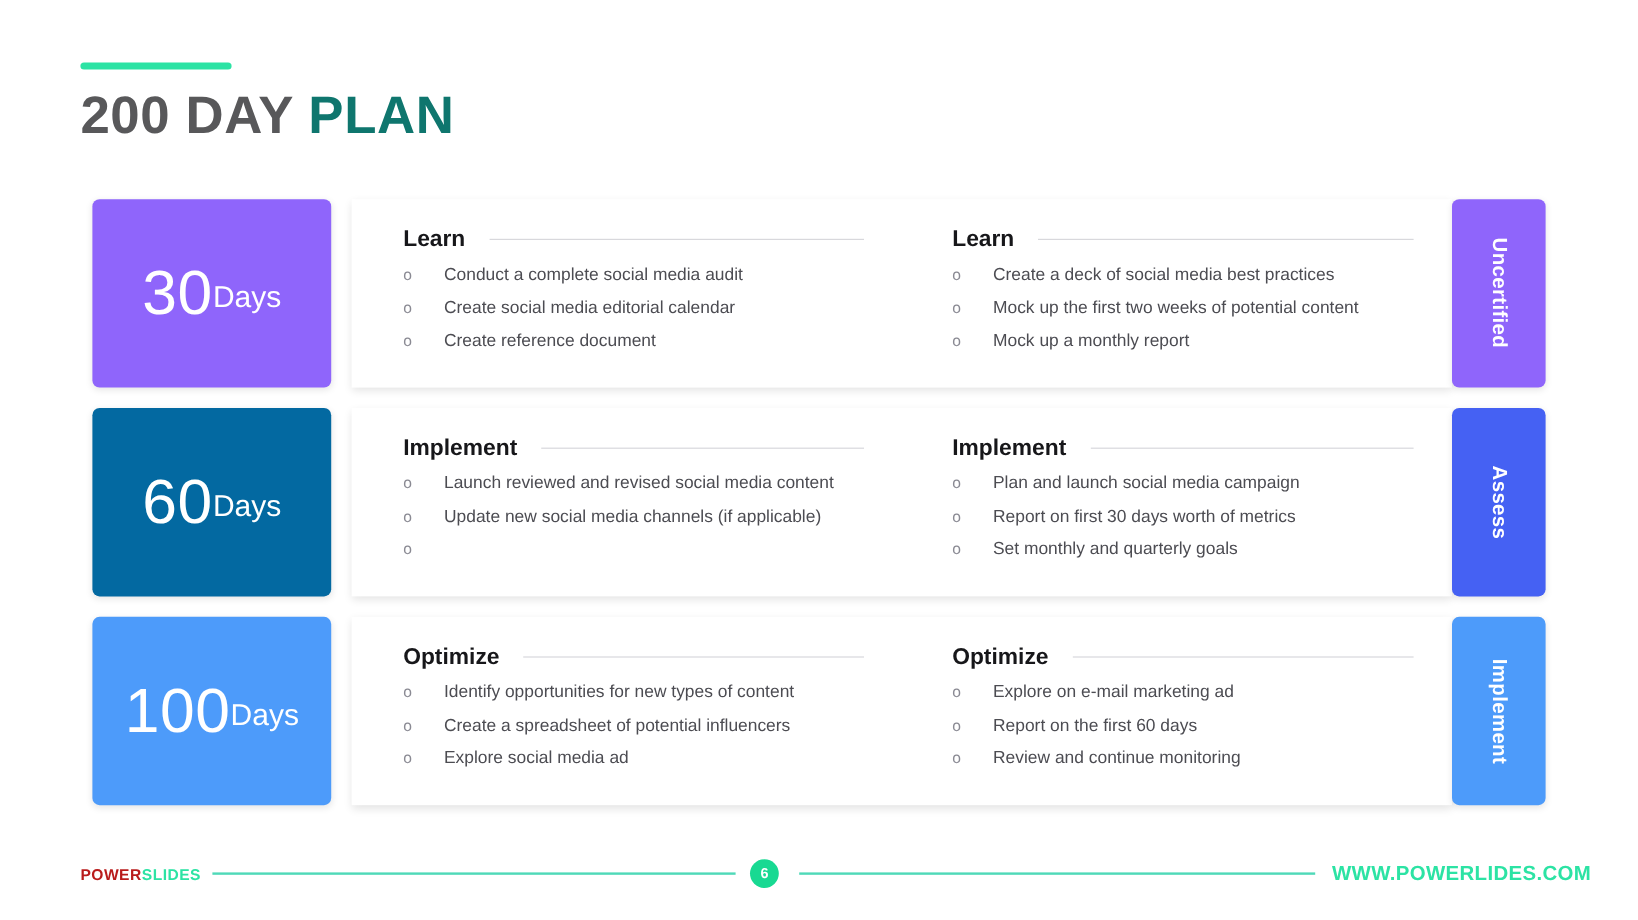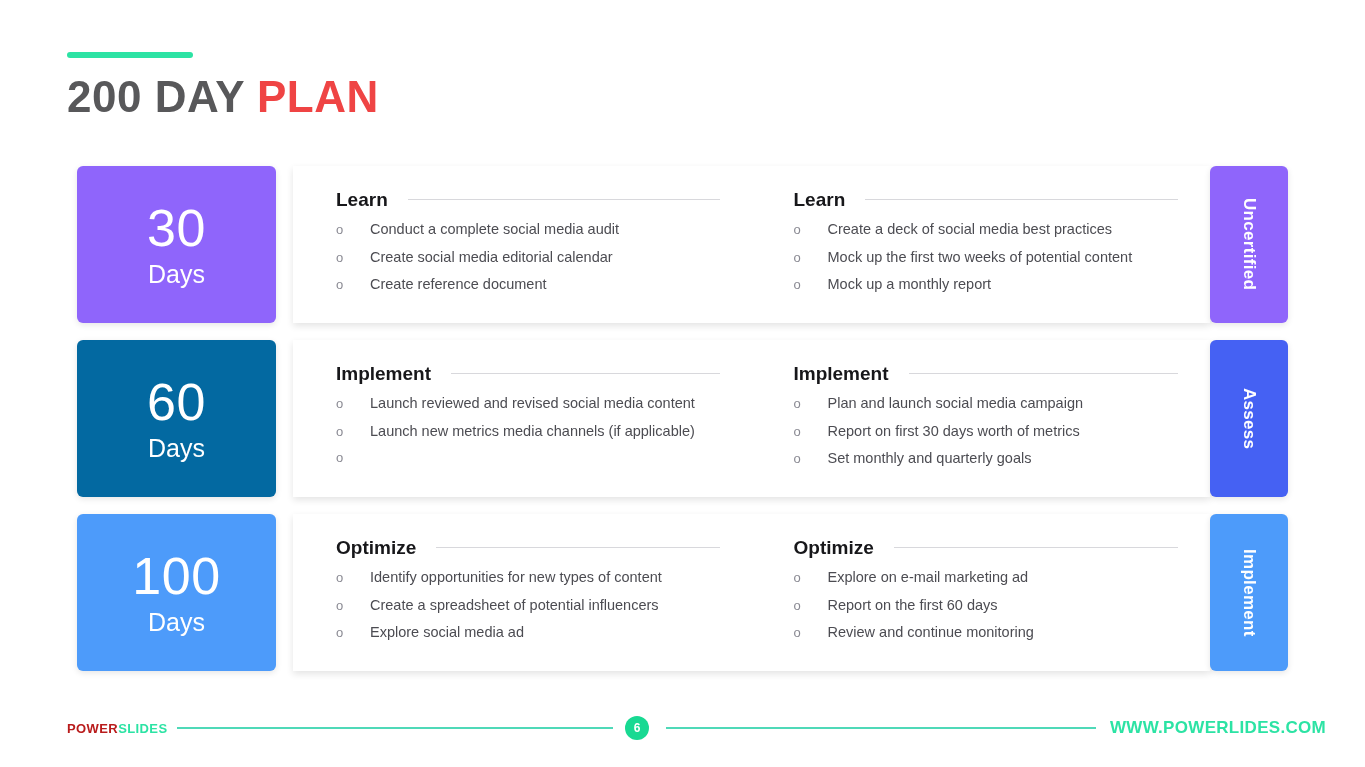--- a/index.html
+++ b/index.html
@@ -33,21 +33,21 @@
 
   #page-title {
     margin-top: 17px;
     font-size: 44px;
     font-weight: bold;
     letter-spacing: 0.5px;
     line-height: 1;
     white-space: nowrap;
   }
   #page-title .t-dark { color: #58585A; }
-  #page-title .t-accent { color: #ef4444; }
+  #page-title .t-accent { color: #0f766e; }
 
   
   #rows {
     position: absolute;
     left: 0;
     top: 166px;
     width: 1365px;
   }
 
   .plan-row {
@@ -59,21 +59,21 @@
   
   .day-block {
     position: absolute;
     left: 77px;
     top: 0;
     width: 199px;
     height: 157px;
     border-radius: 6px;
     color: #ffffff;
     display: flex;
-    flex-direction: column;
+    flex-direction: row;
     align-items: center;
     justify-content: center;
     box-shadow: 0 2px 6px rgba(0,0,0,0.10);
   }
   .day-number {
     font-size: 52px;
     font-weight: 300;
     line-height: 1;
     letter-spacing: 0.5px;
   }
@@ -299,21 +299,21 @@
             <div class="col-title">Implement</div>
             <div class="col-rule"></div>
           </div>
           <ul class="bullet-list">
             <li class="bullet-item">
               <span class="bullet-marker">o</span>
               <span class="bullet-text">Launch reviewed and revised social media content</span>
             </li>
             <li class="bullet-item">
               <span class="bullet-marker">o</span>
-              <span class="bullet-text">Launch new metrics media channels (if applicable)</span>
+              <span class="bullet-text">Update new social media channels (if applicable)</span>
             </li>
             <li class="bullet-item">
               <span class="bullet-marker">o</span>
             </li>
           </ul>
         </div>
         <div class="col col-right">
           <div class="col-head">
             <div class="col-title">Implement</div>
             <div class="col-rule"></div>

